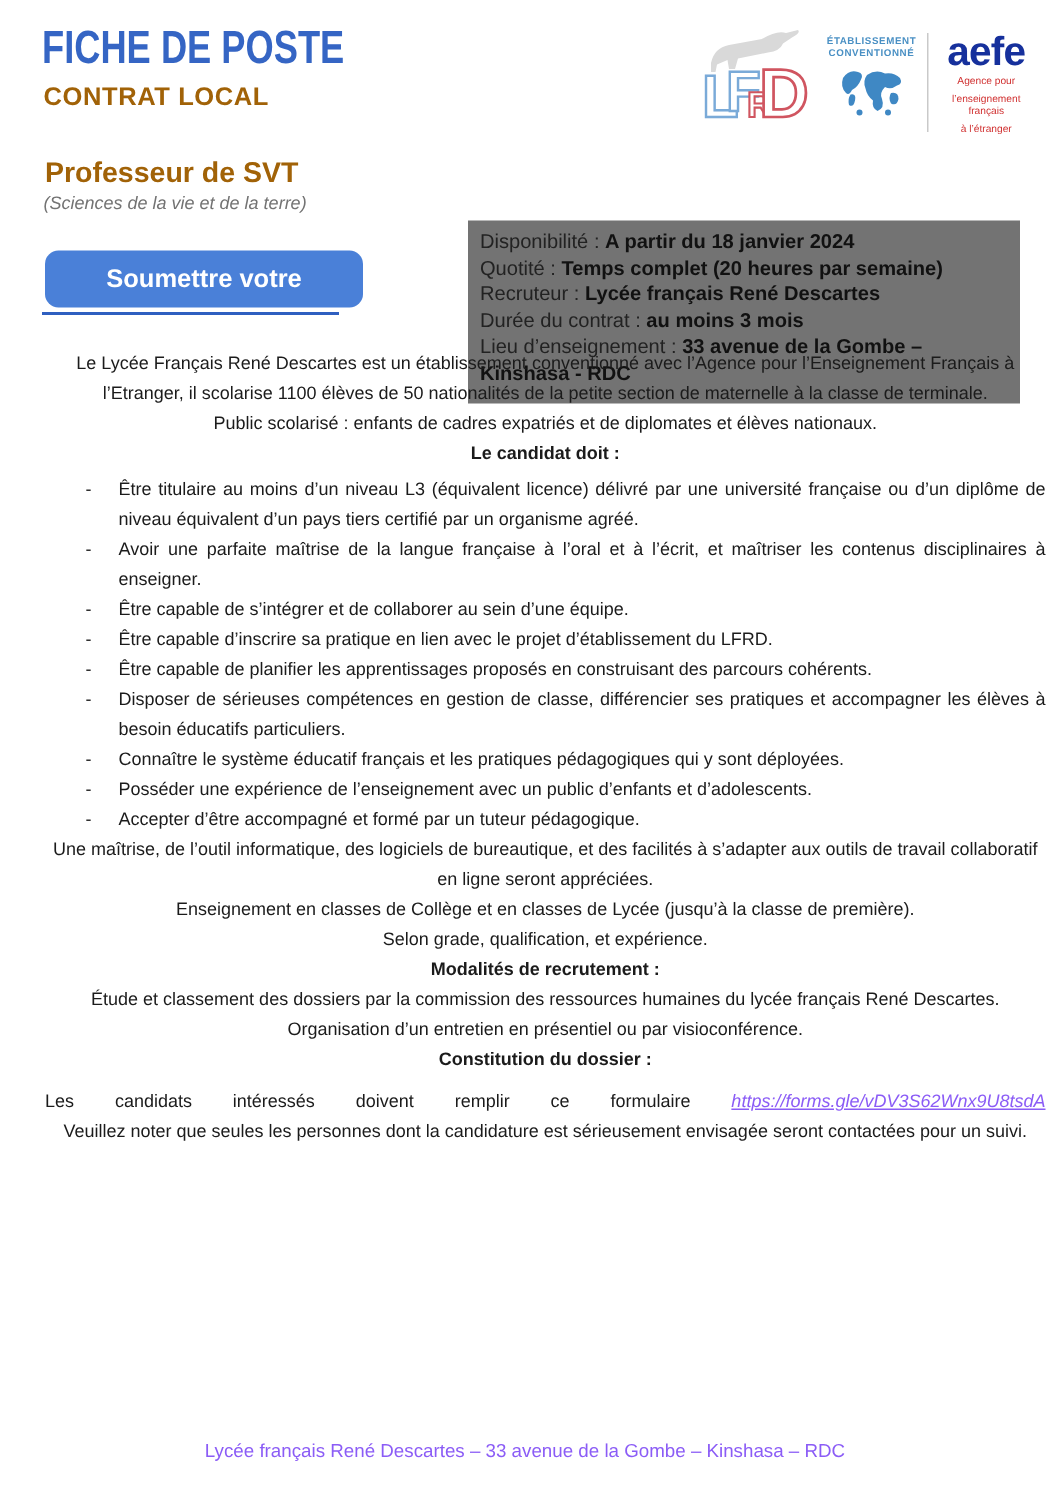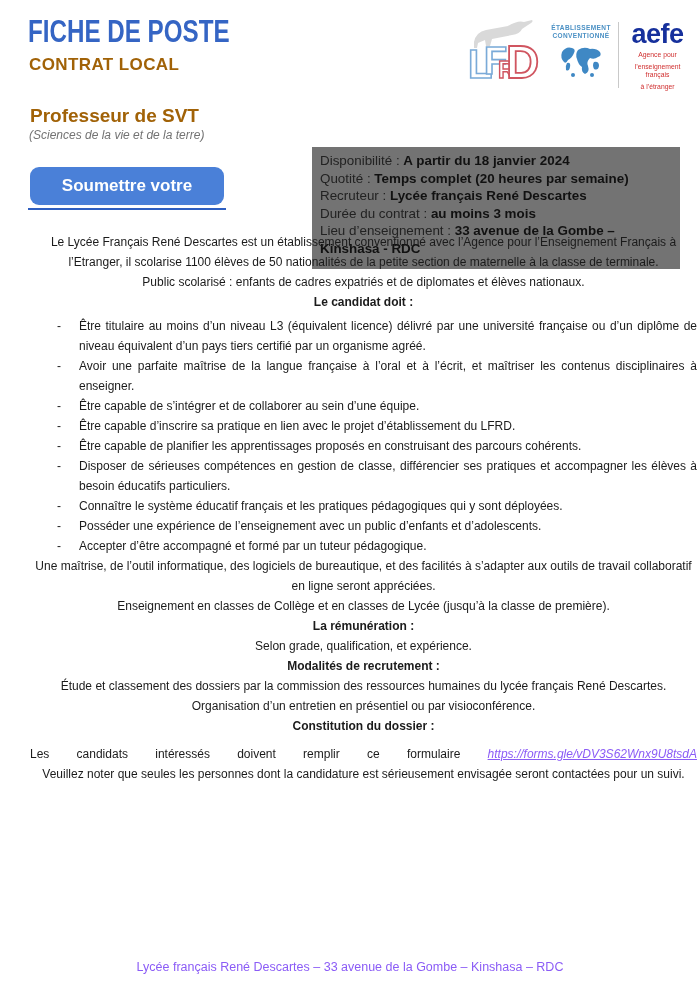--- a/index.html
+++ b/index.html
@@ -17,21 +17,21 @@
   .conv-line{font-size:6.5px;font-weight:bold;color:#4a90c4;letter-spacing:.4px;line-height:8px;}
   .conv-map{margin-top:4px;}
   .logo-divider{width:1px;background:#c9c9c9;margin:2px 5px;}
   .aefe-block{flex:1;display:flex;flex-direction:column;padding-top:1px;text-align:center;}
   .aefe-word{font-size:27px;font-weight:bold;color:#16309c;line-height:27px;letter-spacing:-.5px;}
   .aefe-sub{font-size:6.8px;color:#d03030;line-height:8.5px;margin-top:3px;}
 
   
   .job-title{position:absolute;left:30px;top:105px;font-size:19px;font-weight:bold;color:#a16207;}
   .job-sub{position:absolute;left:29px;top:128px;font-size:12px;font-style:italic;color:#737373;white-space:nowrap;}
-  .apply-btn{position:absolute;left:30px;top:167px;width:194px;height:38px;background:#4a80d8;
+  .apply-btn{position:absolute;left:30px;top:167px;width:212px;height:38px;background:#4a80d8;
     border:none;border-radius:9px;color:#fff;font-size:17px;font-weight:bold;
     display:flex;align-items:center;justify-content:center;cursor:pointer;font-family:"Liberation Sans",sans-serif;}
   .btn-underline{position:absolute;left:28px;top:208px;width:198px;border-top:2px solid #2f5fc0;}
 
   .info-box{position:absolute;left:312px;top:103px;width:368px;min-height:122px;background:#737373;
     padding:5px 8px;box-sizing:border-box;font-size:13.4px;line-height:17.6px;color:#222;margin-top:44px;}
   .info-row .val{font-weight:bold;color:#111;}
 
   
   .doc-body{position:absolute;left:18px;top:232px;width:667px;font-size:12px;line-height:20px;color:#1b1b1b;margin-left:12px;}
@@ -154,21 +154,20 @@
       <div class="bullet">
           <span class="dash">-</span>
           <span class="btext">Accepter d’être accompagné et formé par un tuteur pédagogique.</span>
         </div>
     </div>
 
     <p class="just mt6">Une maîtrise, de l’outil informatique, des logiciels de bureautique, et des facilités à s’adapter aux outils de travail collaboratif en ligne seront appréciées.</p>
 
     <p>Enseignement en classes de Collège et en classes de Lycée (jusqu’à la classe de première).</p>
 
-    <p class="sec-heading">La rémunération :</p>
     <p>Selon grade, qualification, et expérience.</p>
 
     <p class="sec-heading">Modalités de recrutement :</p>
     <p>Étude et classement des dossiers par la commission des ressources humaines du lycée français René Descartes.</p>
     <p>Organisation d’un entretien en présentiel ou par visioconférence.</p>
 
     <p class="sec-heading">Constitution du dossier :</p>
 
     <div class="apply-line">
       <span>Les candidats intéressés doivent remplir ce formulaire</span>

